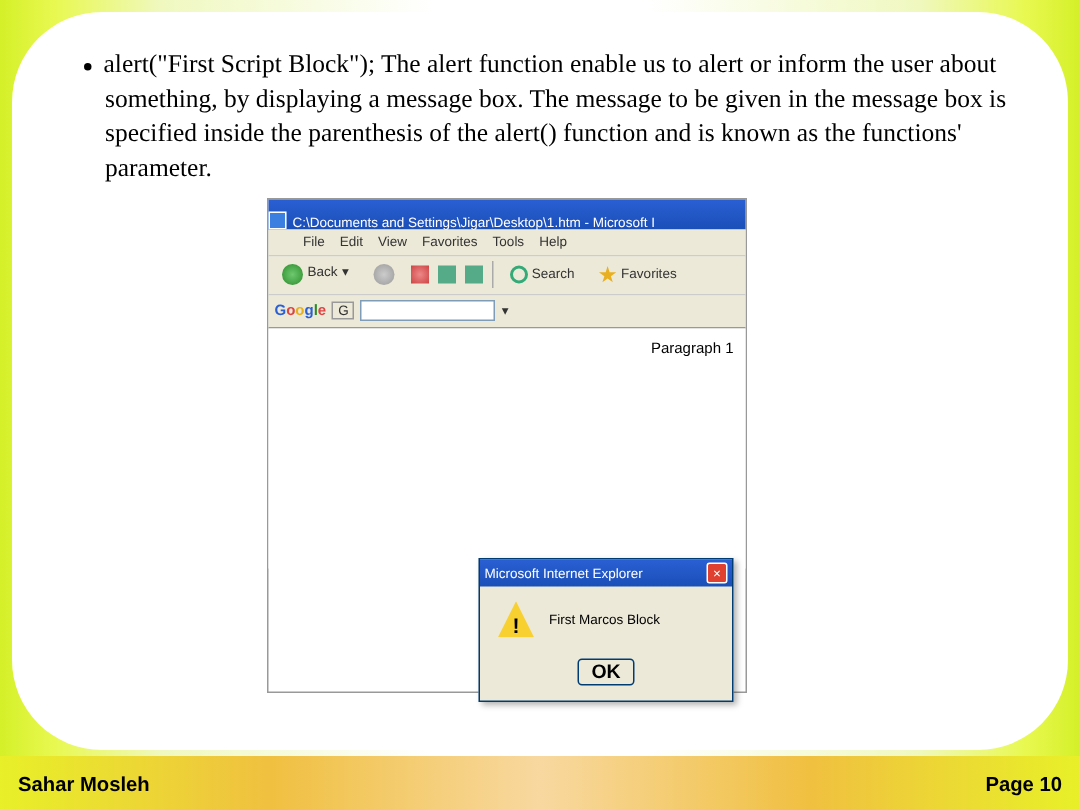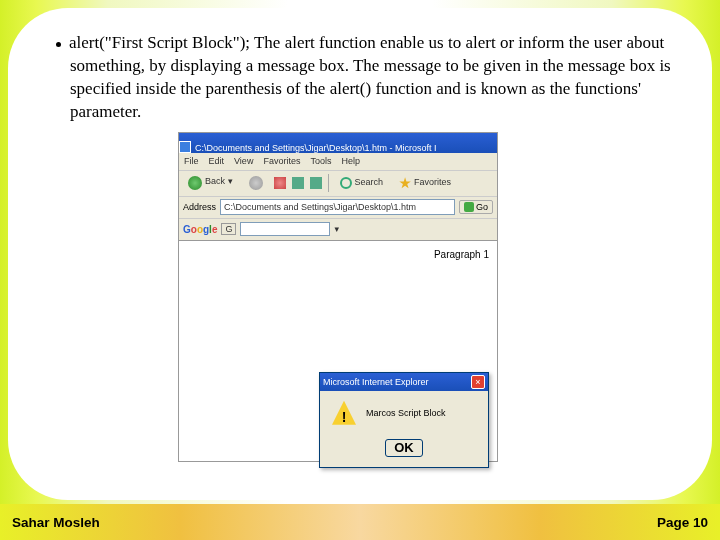--- a/index.html
+++ b/index.html
@@ -63,21 +63,21 @@
     border: 1px solid #fff;
     margin-right: 4px;
     display: inline-block;
   }
   .ie-menubar {
     height: 18px;
     background: #ece9d8;
     display: flex;
     align-items: center;
     gap: 10px;
-    padding: 0 5px;
+    padding: 0 23px;
     font-size: 9px;
     color: #333;
     border-bottom: 1px solid #ccc;
   }
   .ie-toolbar {
     height: 26px;
     background: #ece9d8;
     display: flex;
     align-items: center;
     padding: 0 4px;
@@ -291,30 +291,20 @@
       <div class="tb-btn">
         <span style="width:12px;height:12px;border:2px solid #3a7;border-radius:50%;"></span>
         <span>Search</span>
       </div>
       <div class="tb-btn">
         <span style="width:12px;height:12px;background:#e8b020;clip-path:polygon(50% 0%,61% 35%,98% 35%,68% 57%,79% 91%,50% 70%,21% 91%,32% 57%,2% 35%,39% 35%);"></span>
         <span>Favorites</span>
       </div>
     </div>
 
-    <div class="ie-addressbar">
-      <span>Address</span>
-      <div class="addr-input">
-        <span>C:\Documents and Settings\Jigar\Desktop\1.htm</span>
-      </div>
-      <div class="go-btn">
-        <span class="go-icon"></span>
-        <span>Go</span>
-      </div>
-    </div>
 
     <div class="ie-googlebar">
       <span class="google-logo"><span class="b">G</span><span class="r">o</span><span class="y">o</span><span class="b">g</span><span class="g">l</span><span class="r">e</span></span>
       <span style="border:1px solid #999;padding:0 3px;">G</span>
       <div class="g-input"></div>
       <span>▾</span>
     </div>
 
     <div class="ie-content">
       <div>Paragraph 1</div>
@@ -322,21 +312,21 @@
 
     <div class="alert-dialog">
       <div class="alert-title">
         <span>Microsoft Internet Explorer</span>
         <span class="alert-close">×</span>
       </div>
       <div class="alert-body">
         <div class="alert-icon">
             <span style="position:relative;top:4px;">!</span>
           </div>
-        <span>Marcos Script Block</span>
+        <span>First Marcos Block</span>
       </div>
       <div class="alert-ok">
         <span class="ok-btn">OK</span>
       </div>
     </div>
 
   </div>
 </div>
 
 <div class="footer">

